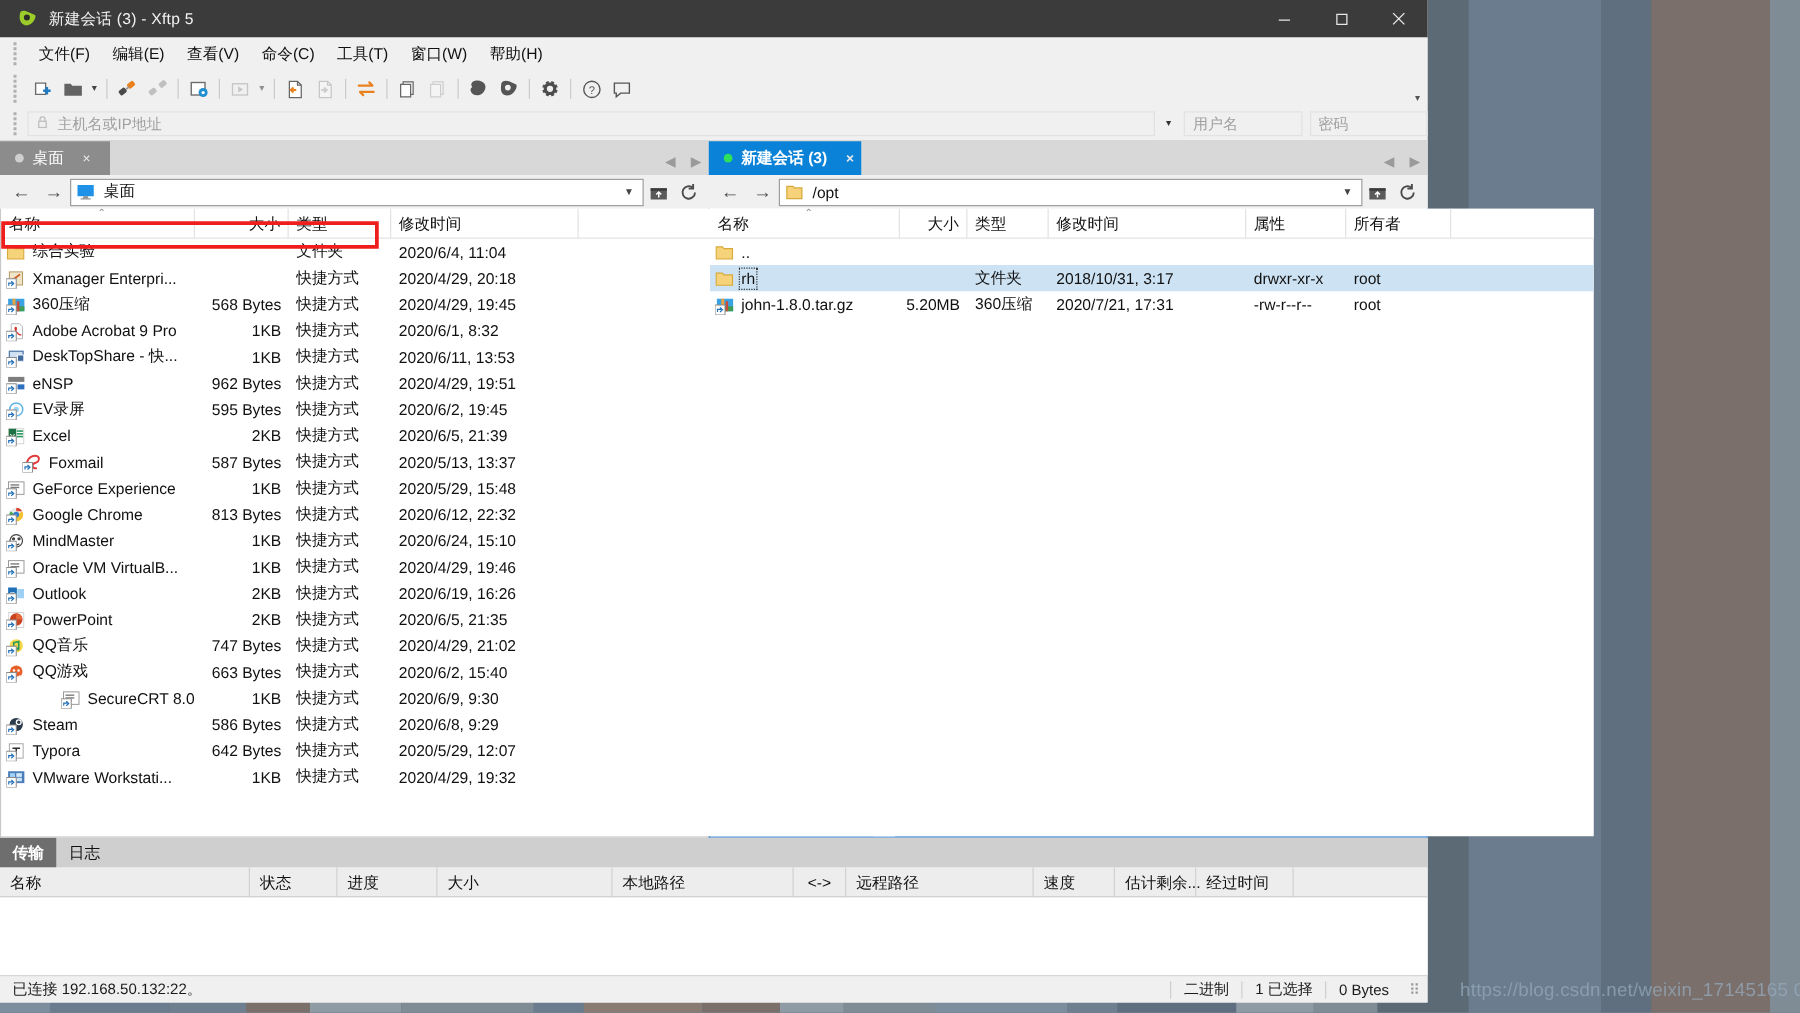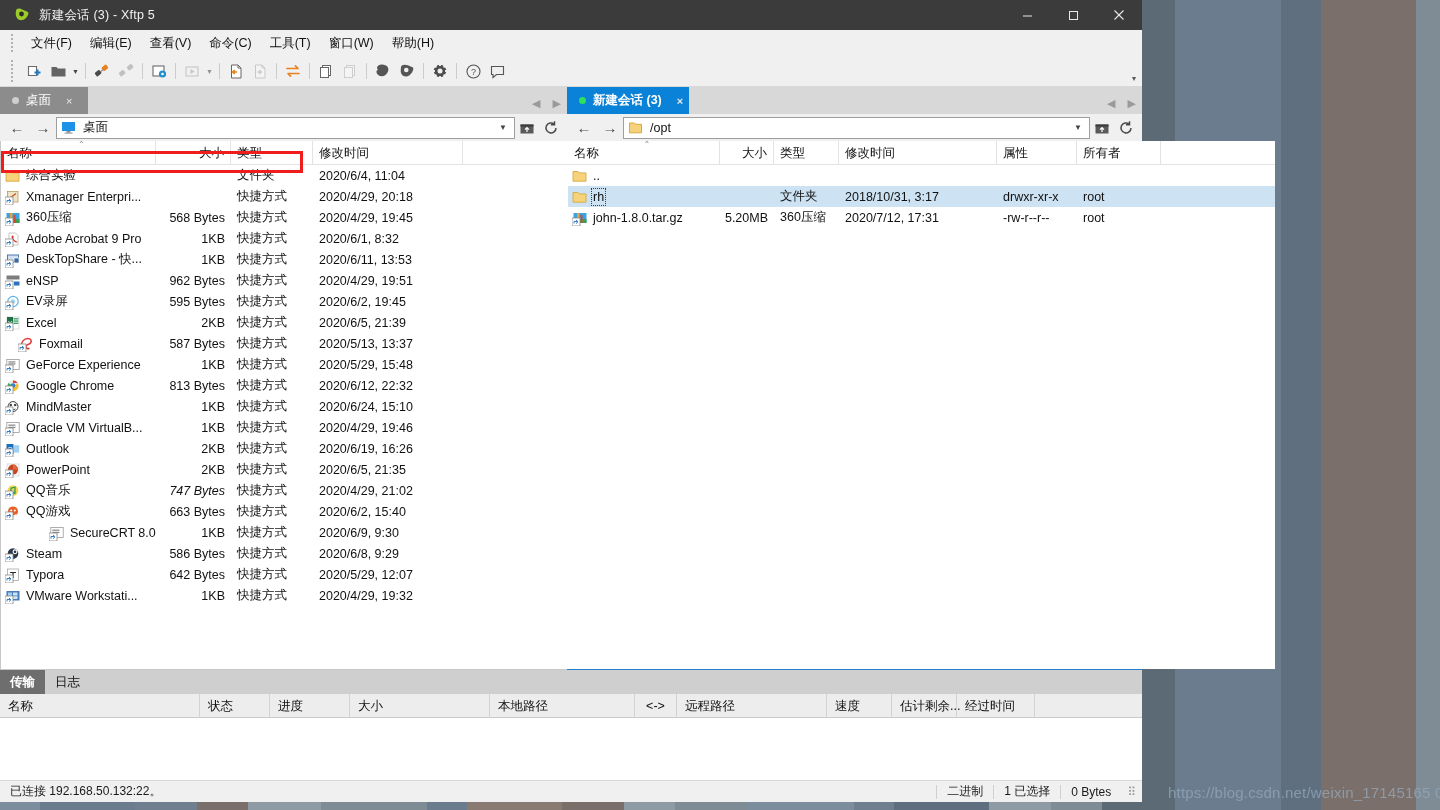--- a/index.html
+++ b/index.html
@@ -396,20 +396,39 @@
     </div>
     <div class="tbtn">
       <svg width="17" height="17" viewBox="0 0 17 17">
         <path d="M2.5 3.5 h12 v8 h-7 l-3.5 3 v-3 h-1.5 z" fill="none" stroke="#555" stroke-width="1.1"></path>
       </svg>
     </div>
 
     <div class="overflow">▾</div>
   </div>
 
+  <div id="conn-bar">
+    <span class="grip"></span>
+    <div class="conn-field" id="host-field">
+      <span class="lock">
+        <svg width="10" height="11" viewBox="0 0 10 11">
+          <path d="M3 5 v-1.6 a2 2 0 0 1 4 0 V5" fill="none" stroke="#bdbdbd" stroke-width="1"></path>
+          <rect x="2" y="5" width="6" height="5" fill="none" stroke="#bdbdbd" stroke-width="1"></rect>
+        </svg>
+      </span>
+      <span>主机名或IP地址</span>
+    </div>
+    <div id="conn-caret">▼</div>
+    <div class="conn-field" id="user-field">
+      <span>用户名</span>
+    </div>
+    <div class="conn-field" id="pass-field">
+      <span>密码</span>
+    </div>
+  </div>
 
   <div id="panes">
 
     <div class="pane" id="left-pane">
       <div class="tabstrip">
         <div class="tab">
           <span class="dot"></span>
           <span>桌面</span>
           <span class="tab-close">×</span>
         </div>
@@ -715,21 +734,21 @@
                     <span class="fi"><svg width="16" height="16" viewBox="0 0 16 16">
                         <circle cx="8" cy="7.6" r="5.3" fill="#f7d64a"></circle>
                         <path d="M6 11 V5.2 l4 -1 v5.4" stroke="#2b9a5a" stroke-width="1.3" fill="none"></path>
                         <circle cx="5.3" cy="11.2" r="1.3" fill="#2b9a5a"></circle>
                         <circle cx="9.4" cy="10" r="1.3" fill="#2b9a5a"></circle>
                         <rect x="0" y="8" width="8" height="8" fill="#ffffff" stroke="#8a8a8a" stroke-width="0.8"></rect>
                         <path d="M2 13.5 L2 11.5 L5 11.5 M4 10 L6 11.8 L4 13.6" stroke="#1f6fb8" stroke-width="0.9" fill="none"></path>
                       </svg></span>
                     <span>QQ音乐</span>
                   </div>
-                  <div class="cell num" style="width: 75px; flex: 0 0 75px; font-style: italic;">747 Bytes</div>
+                  <div class="cell num" style="width: 75px; flex: 0 0 75px;">747 Bytes</div>
                   <div class="cell" style="width: 82px; flex: 0 0 82px;">快捷方式</div>
                   <div class="cell" style="width: 150px; flex: 0 0 150px;">2020/4/29, 21:02</div>
                   <div class="cell" style="width: 236px; flex: 0 0 236px;"></div>
                 </div>
                 <div class="frow">
                   <div class="cell name" style="width: 155px; flex: 0 0 155px;">
                     <span class="fi"><svg width="16" height="16" viewBox="0 0 16 16">
                         <circle cx="8" cy="7.4" r="5" fill="#e8612a"></circle>
                         <path d="M4.5 10.5 q3.5 3 7 0" stroke="#ffffff" stroke-width="1.1" fill="none"></path>
                         <circle cx="6.2" cy="6.4" r="1" fill="#ffffff"></circle>
@@ -927,21 +946,21 @@
                         <rect x="1.5" y="9" width="13" height="4" fill="#3f9e55"></rect>
                         <rect x="5" y="3" width="2.4" height="10" fill="#e8a33d"></rect>
                         <rect x="8.5" y="5" width="2" height="8" fill="#c94b3a"></rect>
                         <rect x="0" y="8" width="8" height="8" fill="#ffffff" stroke="#8a8a8a" stroke-width="0.8"></rect>
                         <path d="M2 13.5 L2 11.5 L5 11.5 M4 10 L6 11.8 L4 13.6" stroke="#1f6fb8" stroke-width="0.9" fill="none"></path>
                       </svg></span>
                     <span>john-1.8.0.tar.gz</span>
                   </div>
                   <div class="cell num" style="width: 54px; flex: 0 0 54px;">5.20MB</div>
                   <div class="cell" style="width: 65px; flex: 0 0 65px;">360压缩</div>
-                  <div class="cell" style="width: 158px; flex: 0 0 158px;">2020/7/12, 17:31</div>
+                  <div class="cell" style="width: 158px; flex: 0 0 158px;">2020/7/21, 17:31</div>
                   <div class="cell" style="width: 80px; flex: 0 0 80px;">-rw-r--r--</div>
                   <div class="cell" style="width: 84px; flex: 0 0 84px;">root</div>
                   <div class="cell" style="width: 114px; flex: 0 0 114px;"></div>
                 </div>
               </div>
           </div>
         </div>
         <div id="redbox" style="left: 1px; top: 65px; width: 302px; height: 22px;"></div>
       </div>
     </div>

